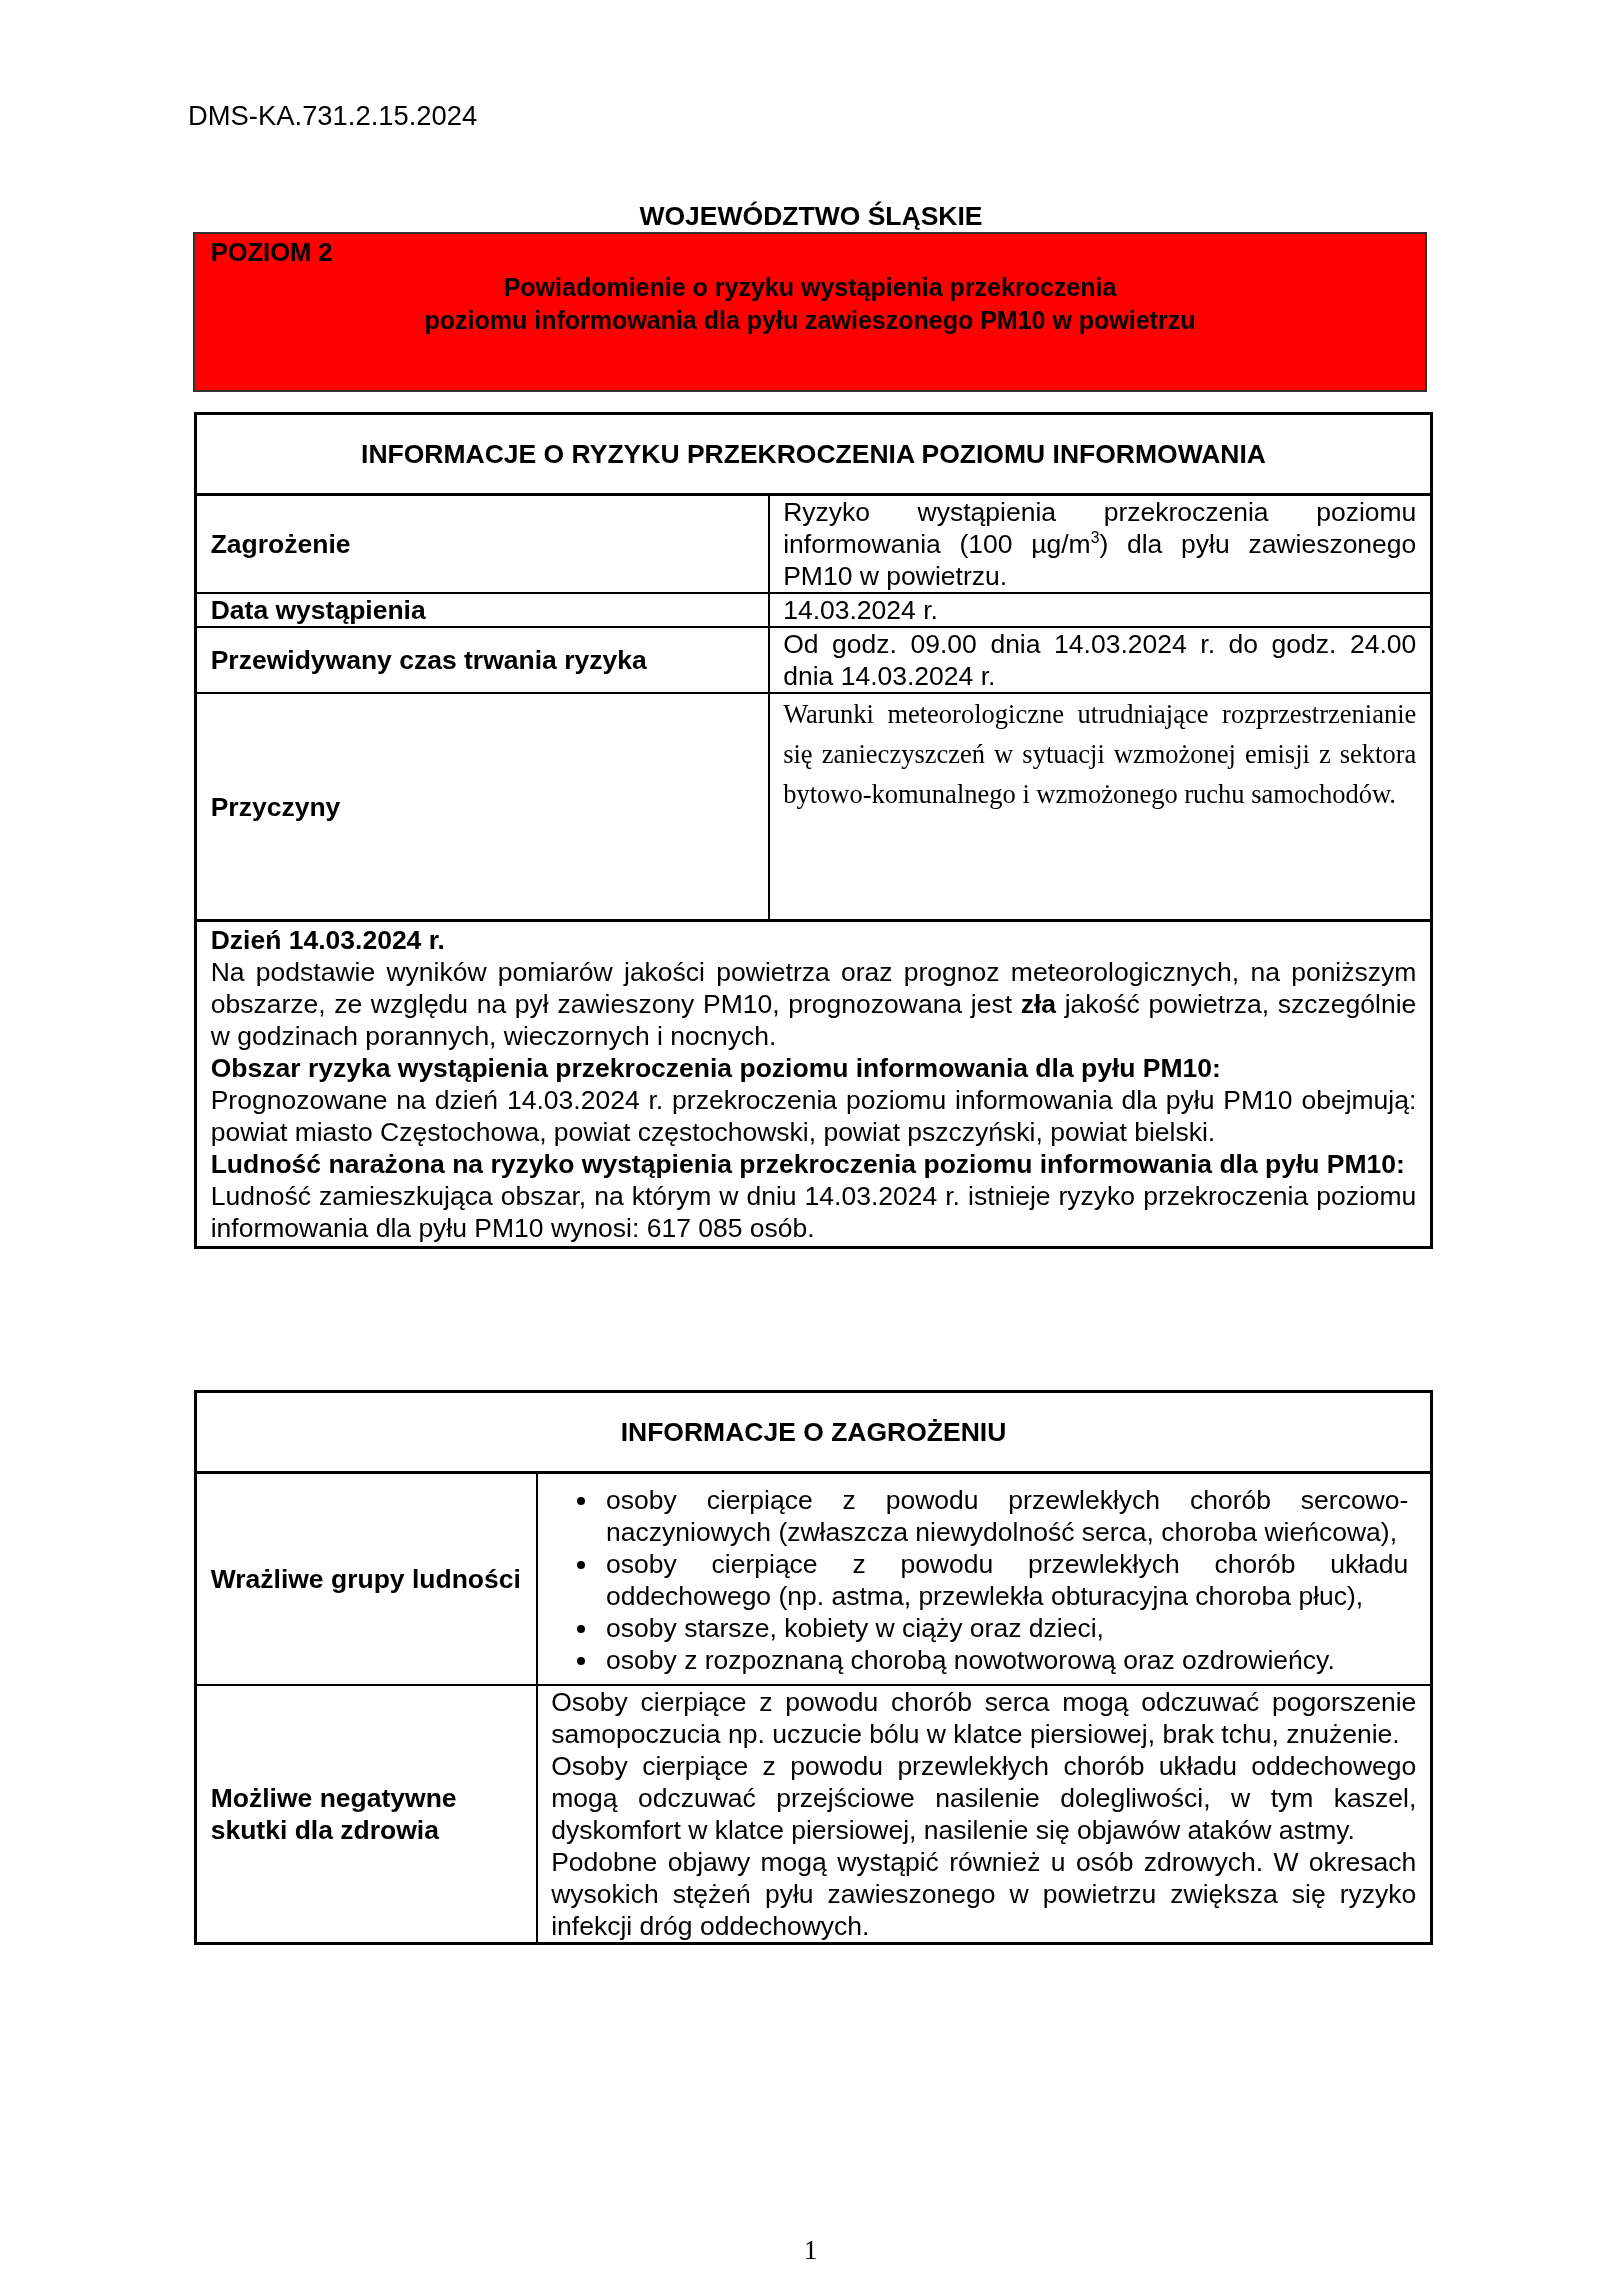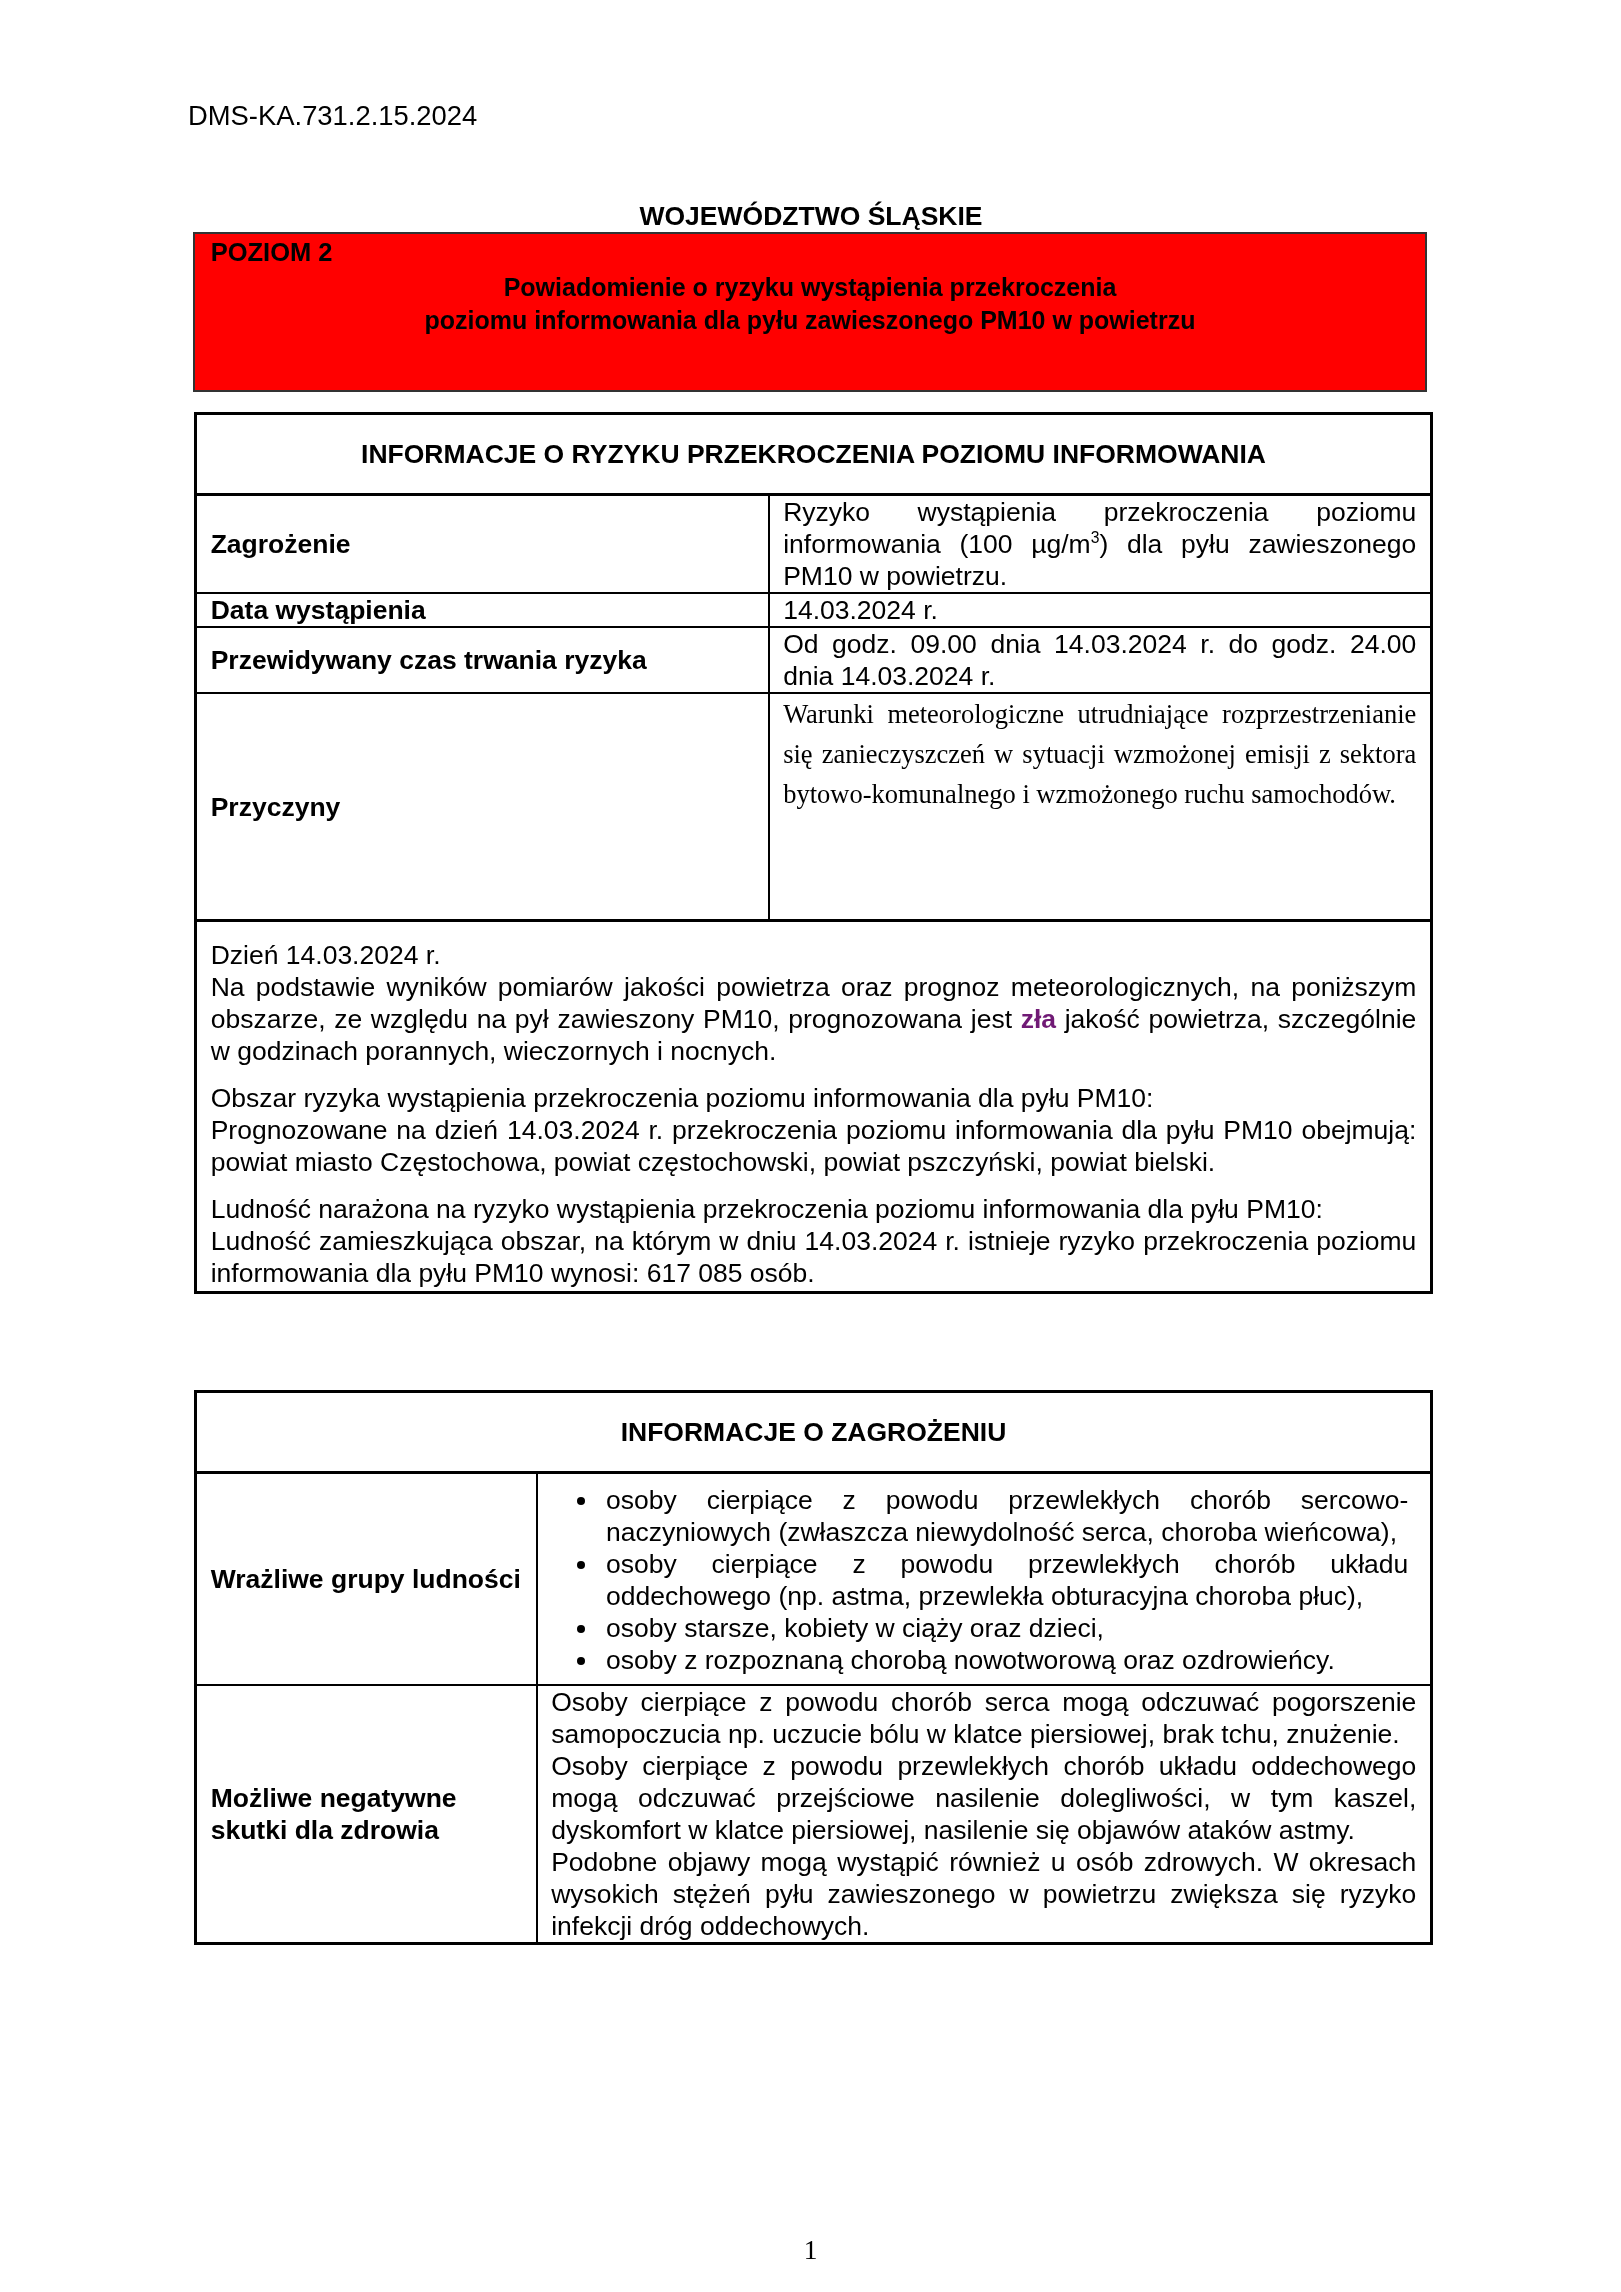--- a/index.html
+++ b/index.html
@@ -17,22 +17,22 @@
   td { vertical-align: top; padding: 0 13.7px; font-size: 26.5px; line-height: 32px; }
   .t1 { left: 194px; top: 412px; width: 1236px; border: 3.9px solid #000; }
   .t2 { left: 194px; top: 1390px; width: 1236px; border: 3.9px solid #000; }
   .head-cell { text-align: center; font-weight: bold; font-size: 26.5px; height: 78px; vertical-align: middle;
                border-bottom: 3.9px solid #000; }
   .lbl { font-weight: bold; vertical-align: middle; border-right: 2px solid #000; }
   .val { text-align: justify; text-align-last: auto; }
   .row-b { border-bottom: 2.9px solid #000; }
   .wide { line-height: 40px; font-family: Liberation Serif, serif; }
   .full { padding: 2px 13.7px 2px 13.7px; text-align: justify; }
-  .bold { font-weight: normal; margin-top: 15px; }
-  .red { color: #701a75; font-weight: bold; }
+  .bold { font-weight: bold; }
+  .red { color: #000000; font-weight: bold; }
   ul { margin: 8px; padding: 0 0 0 41px; }
   ul li { list-style: disc; padding-left: 5.9px; text-align: justify; }
   .pagenum { position: absolute; left: 0; width: 1621px; top: 2235px; text-align: center;
              font-family: "Liberation Serif", serif; font-size: 27.4px; }
   sup { font-size: 15.7px; line-height: 0; }
 </style>
 </head>
 <body>
 
 <div class="doc-id">DMS-KA.731.2.15.2024</div>

